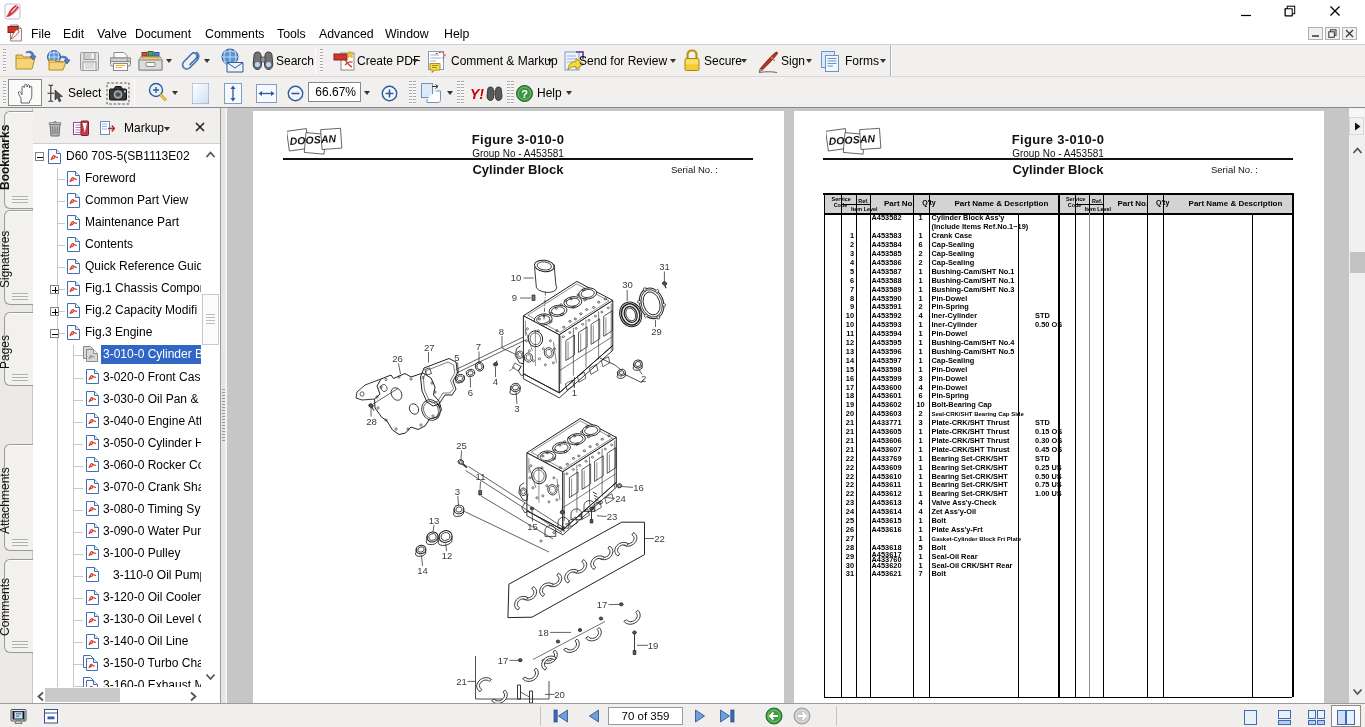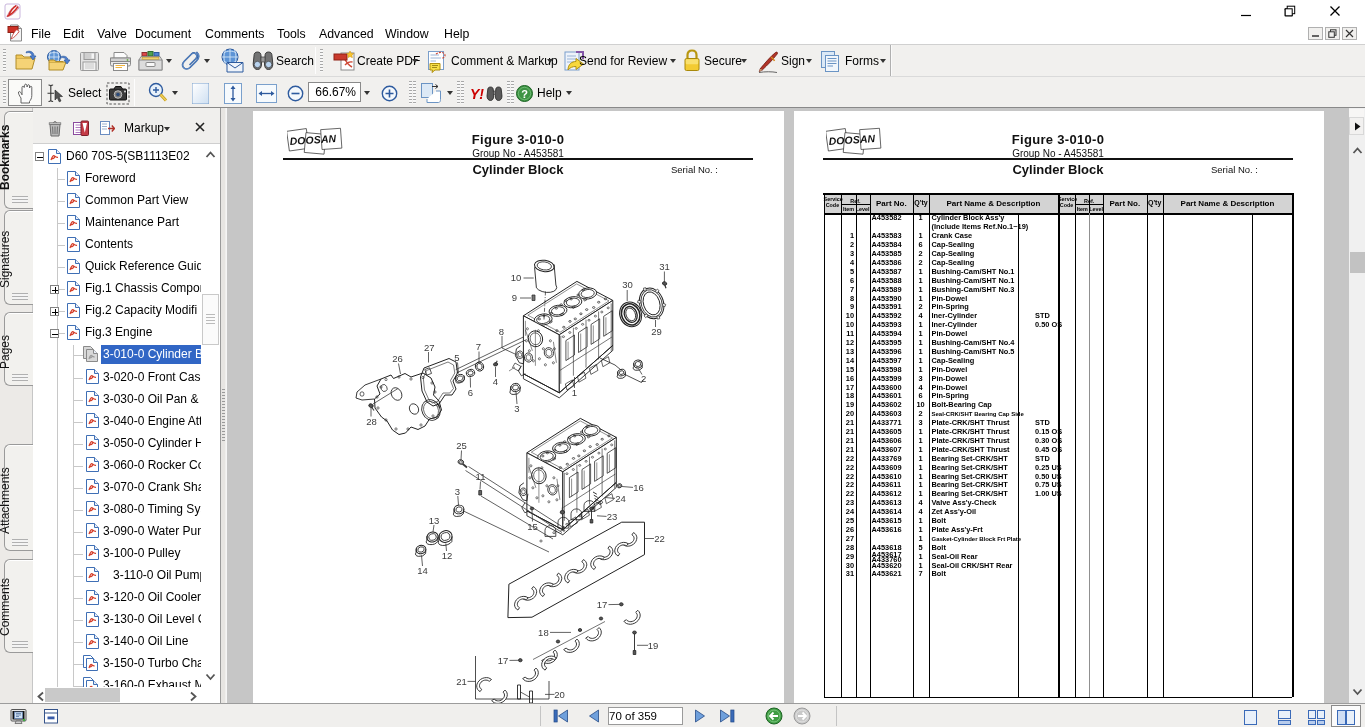--- a/index.html
+++ b/index.html
@@ -34,21 +34,21 @@
 #statusbar { position:absolute; left:0; top:703px; width:1365px; height:24px; background:#f0efed; border-top:1px solid #9c9c9c; }
 
 .fig-t { position:absolute; font-weight:bold; font-size:13px; letter-spacing:0.3px; color:#111; }
 .grp-t { position:absolute; font-size:10px; color:#111; }
 .cyl-t { position:absolute; font-weight:bold; font-size:13px; color:#111; }
 .ser-t { position:absolute; font-size:9.5px; color:#111; }
 .hline { position:absolute; height:2.5px; background:#111; }
 
 .tline { position:absolute; background:#000; }
 .thdr { position:absolute; background:#d3d3d3; }
-.tht { position:absolute; font-weight:bold; color:#000; white-space:nowrap; }
+.tht { position:absolute; font-weight:bold; color:#000; white-space:nowrap;margin-left:8px; }
 .ti,.tp,.tq,.td,.tn { position:absolute; font-size:7.4px; color:#000; white-space:nowrap; line-height:8.9px; font-weight:bold;}
 .ti { left:47px; width:13px; text-align:right; }
 .tp { left:77.5px; }
 .tq { left:120px; width:13px; text-align:center; }
 .td { left:137.5px; }
 .tds { font-size:6px; }
 .tn { left:225px;margin-left:16px; }
 </style>
 </head>
 <body>
@@ -1212,21 +1212,21 @@
 <rect x="4.5" y="8.5" width="7" height="2.8" fill="#3a5ca8"></rect>
 </svg>
 <div class="abs" style="left:540px;top:2px;width:1px;height:20px;background:#c4c4c4"></div>
 <svg class="abs" style="left:552px;top:4px" width="18" height="16" viewBox="0 0 18 16">
 <rect x="2" y="2" width="3.2" height="12" fill="#3a6ab8" stroke="#244a86" stroke-width="0.7"></rect>
 <path d="M15.5 2 L6.5 8 L15.5 14 Z" fill="#6fa0dc" stroke="#244a86" stroke-width="0.8"></path>
 </svg>
 <svg class="abs" style="left:586px;top:4px" width="16" height="16" viewBox="0 0 16 16">
 <path d="M12.5 2 L3.5 8 L12.5 14 Z" fill="#6fa0dc" stroke="#244a86" stroke-width="0.8"></path>
 </svg>
-<div class="abs" style="left:608px;top:2.5px;width:75px;height:18px;background:#fff;border:1px solid #9a9a9a;font-size:11.5px;color:#000;text-align:left;padding-top:2px">70 of 359</div>
+<div class="abs" style="left:608px;top:2.5px;width:75px;height:18px;background:#fff;border:1px solid #9a9a9a;font-size:11.5px;color:#000;text-align:center;padding-top:2px">70 of 359</div>
 <svg class="abs" style="left:692px;top:4px" width="16" height="16" viewBox="0 0 16 16">
 <path d="M3.5 2 L12.5 8 L3.5 14 Z" fill="#6fa0dc" stroke="#244a86" stroke-width="0.8"></path>
 </svg>
 <svg class="abs" style="left:718px;top:4px" width="18" height="16" viewBox="0 0 18 16">
 <path d="M2.5 2 L11.5 8 L2.5 14 Z" fill="#6fa0dc" stroke="#244a86" stroke-width="0.8"></path>
 <rect x="12.8" y="2" width="3.2" height="12" fill="#3a6ab8" stroke="#244a86" stroke-width="0.7"></rect>
 </svg>
 <svg class="abs" style="left:765px;top:3px" width="18" height="18" viewBox="0 0 18 18">
 <circle cx="9" cy="9" r="8" fill="#3f9c43" stroke="#1d6424"></circle>
 <circle cx="9" cy="9" r="6" fill="none" stroke="#78c47c" stroke-width="1"></circle>

